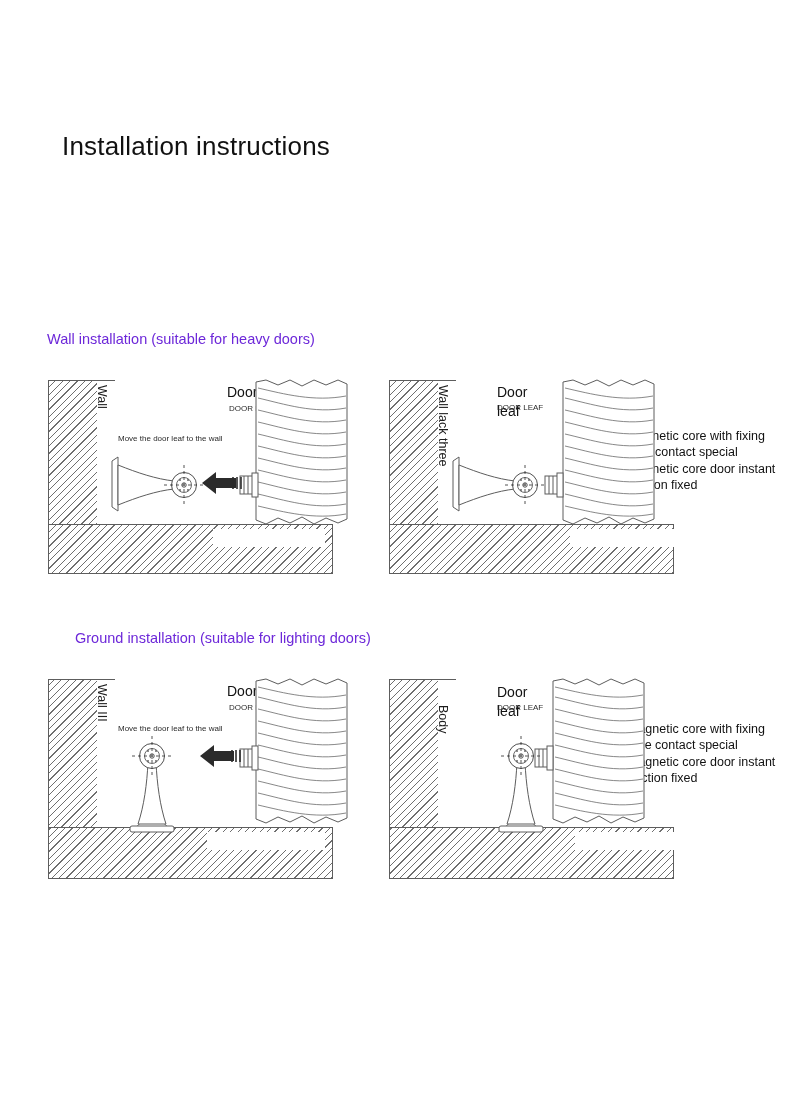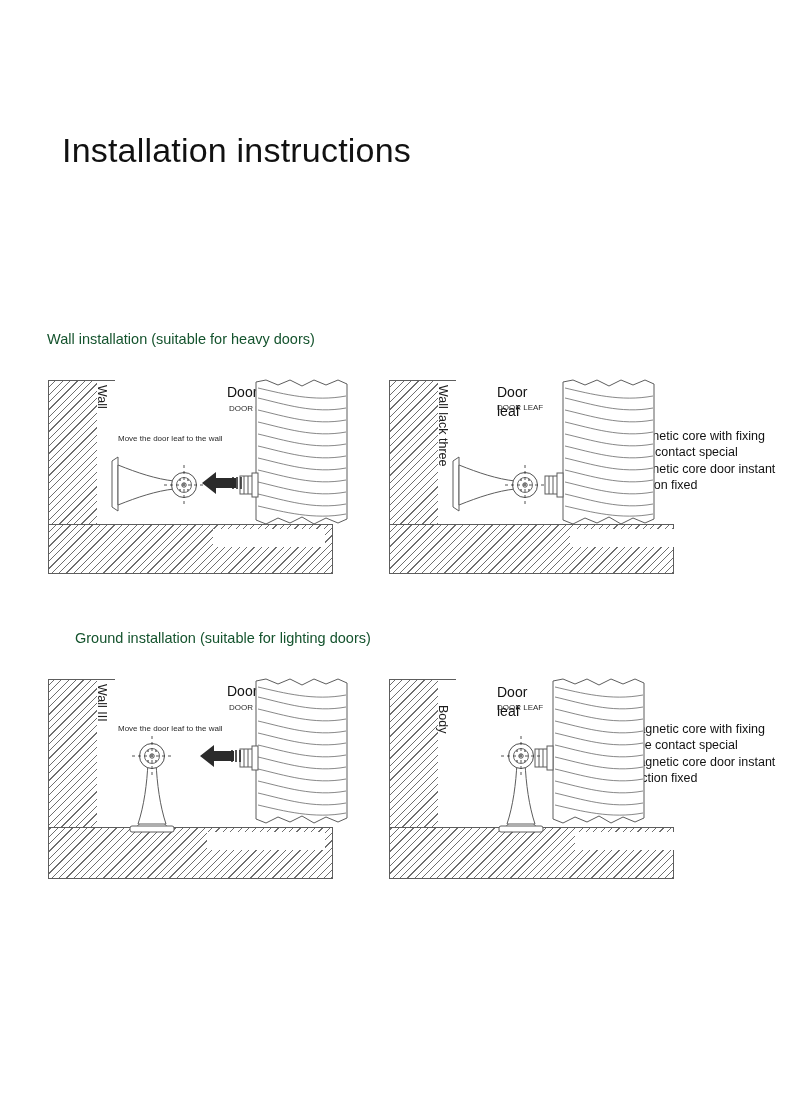--- a/index.html
+++ b/index.html
@@ -12,29 +12,29 @@
     height: 1111px;
     position: relative;
     font-family: "Liberation Sans", sans-serif;
     color: #1a1a1a;
     overflow: hidden;
   }
   .page-title {
     position: absolute;
     left: 62px;
     top: 131px;
-    font-size: 34px;
+    font-size: 26px;
     font-weight: 400;
     letter-spacing: .2px;
     color: #111;
   }
   .section-title {
     position: absolute;
     font-size: 14.5px;
-    color: #14532d;
+    color: #6d28d9;
   }
   #sec1-title { left: 47px; top: 331px; }
   #sec2-title { left: 47px; top: 630px; margin-left: 28px; }
 
   .panel {
     position: absolute;
     background: #ffffff;
   }
   
   .hatch-wall {

